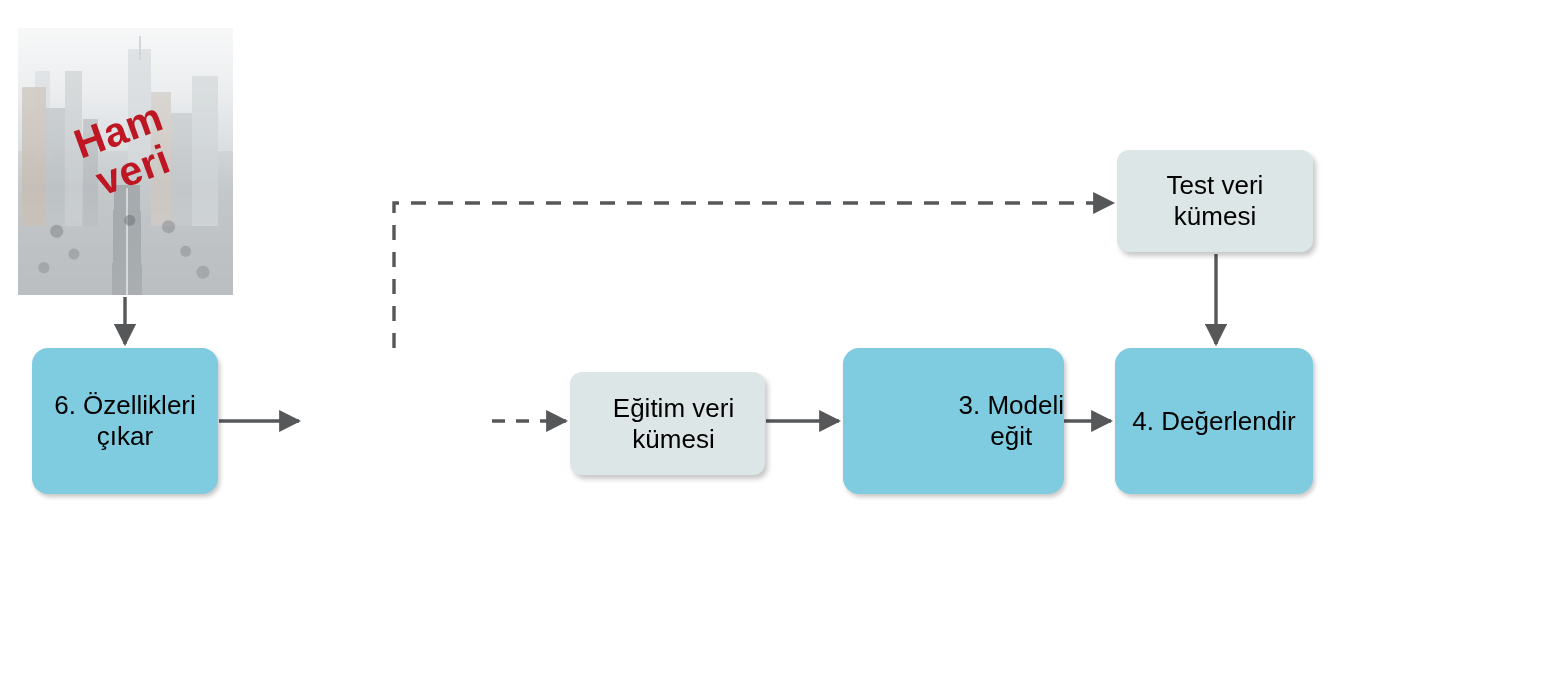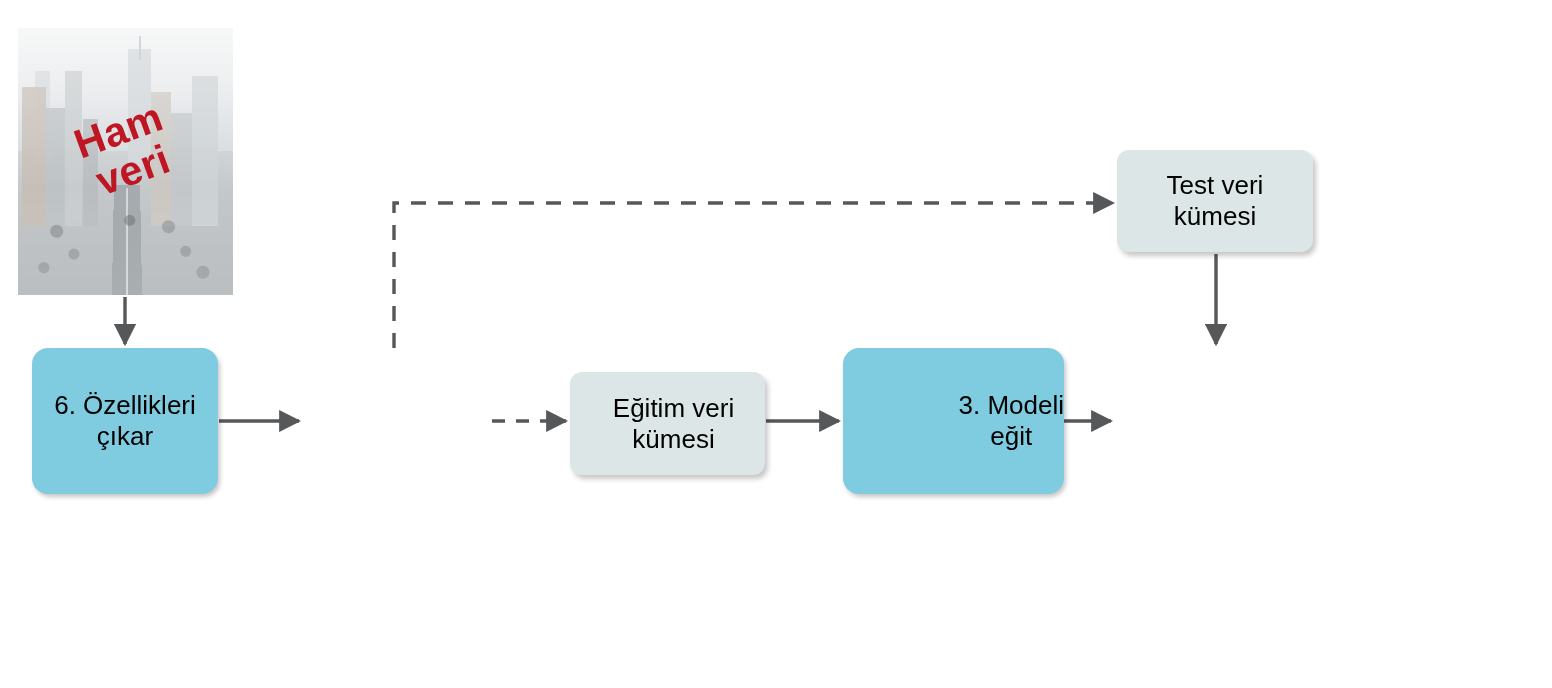--- a/index.html
+++ b/index.html
@@ -215,19 +215,22 @@
   <div class="node data" style="left:570px; top:372px; width:195px; height:103px;padding-left:12px;">
     <span>Eğitim veri
 kümesi</span>
   </div>
 
   <div class="node step" style="left:843px; top:348px; width:221px; height:146px;justify-content:flex-end;">
     <span>3. Modeli
 eğit</span>
   </div>
 
+  <div class="node step" style="left:1115px; top:348px; width:198px; height:146px;">
+    <span>4. Değerlendir</span>
+  </div>
 
   <div class="node data" style="left:1117px; top:150px; width:196px; height:102px;">
     <span>Test veri
 kümesi</span>
   </div>
 
 </div>
 
 </body></html>

